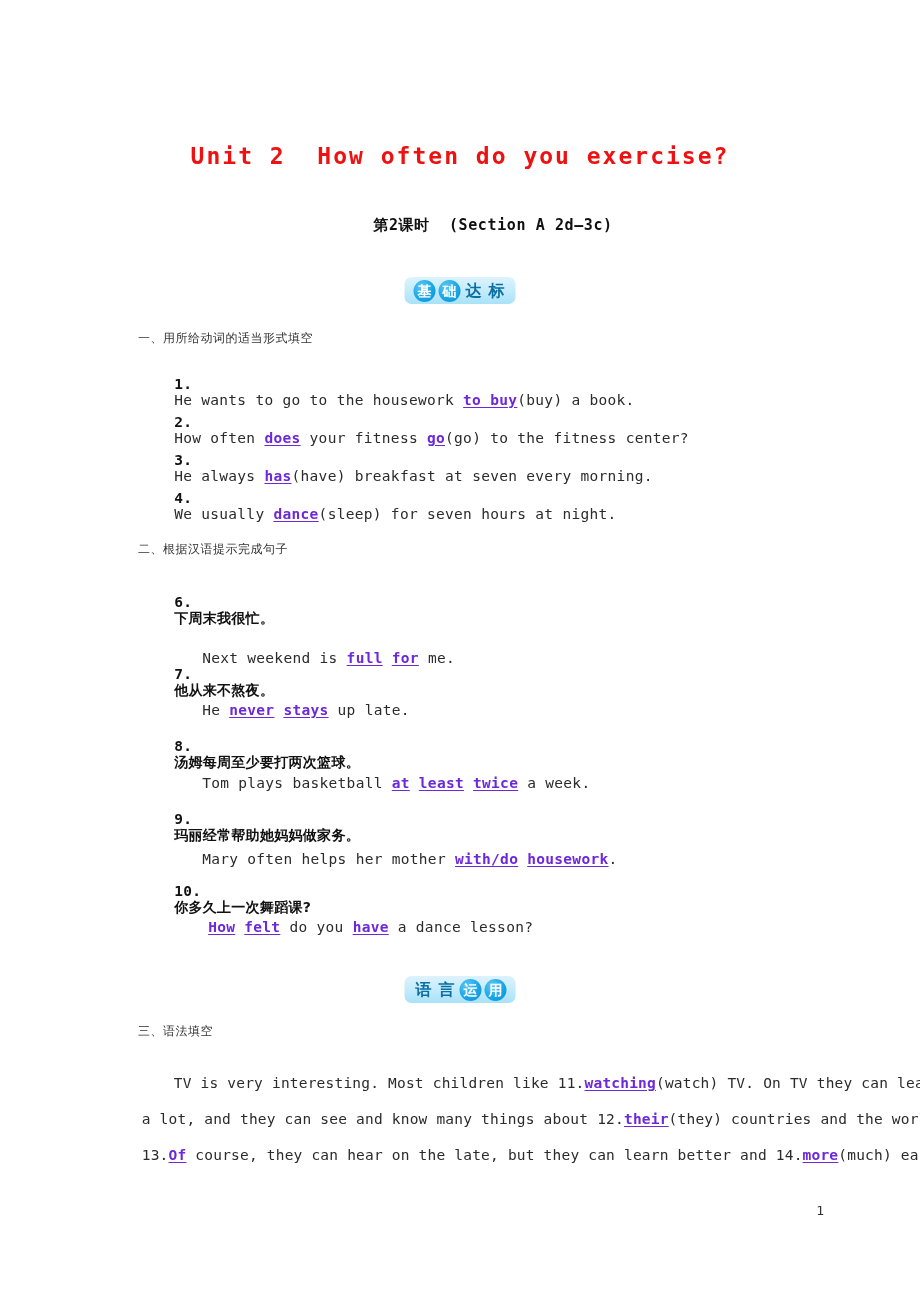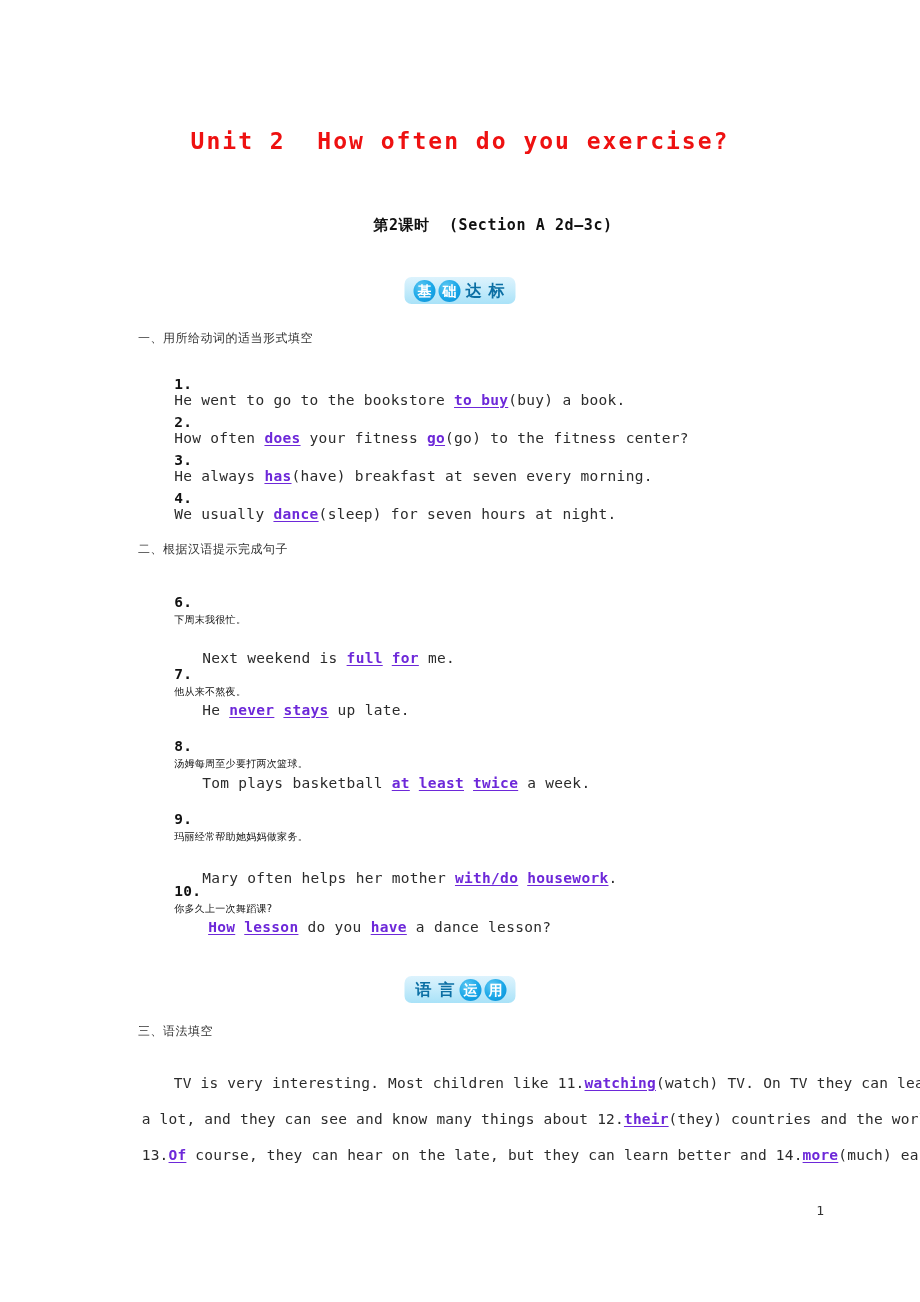--- a/index.html
+++ b/index.html
@@ -19,21 +19,21 @@
     position: absolute;
     inset: 0;
     width: 920px;
     height: 1302px;
   }
 
   
   .doc-title {
     position: absolute;
     left: 0;
-    top: 128px;
+    top: 143px;
     width: 920px;
     text-align: center;
     color: #ee1111;
     font-family: "DejaVu Sans Mono", monospace;
     font-size: 23px;
     font-weight: bold;
     letter-spacing: 2.0px;
     white-space: pre;
   }
 
@@ -107,23 +107,23 @@
     color: #2b2b2b;
     letter-spacing: 0.3px;
     white-space: pre;
   }
   .qline .num {
     font-weight: bold;
     color: #111;
   }
   .qline .cn {
     font-family: "DejaVu Sans", sans-serif;
-    font-size: 10px;
+    font-size: 14px;
     color: #111;
-    font-weight: normal;
+    font-weight: bold;
     margin-top: 44px;
   }
   .ans {
     font-weight: bold;
     color: #6d28d9;
     text-decoration: underline;
     text-underline-offset: 2px;
   }
   .indent {
     left: 166px;
@@ -161,21 +161,21 @@
     <span class="ch circled">基</span>
     <span class="ch circled">础</span>
     <span class="ch">达</span>
     <span class="ch">标</span>
   </div>
 
   <div class="sec-head" style="top:330px">一、用所给动词的适当形式填空</div>
 
   <div class="qline" style="top:360px">
     <span class="num">1.</span>
-    <span>He went to go to the bookstore </span><span class="ans">to buy</span><span>(buy) a book.</span>
+    <span>He wants to go to the housework </span><span class="ans">to buy</span><span>(buy) a book.</span>
   </div>
 
   <div class="qline" style="top:398px">
     <span class="num">2.</span>
     <span>How often </span><span class="ans">does</span><span> your fitness </span><span class="ans">go</span><span>(go) to the fitness center?</span>
   </div>
 
   <div class="qline" style="top:436px">
     <span class="num">3.</span>
     <span>He always </span><span class="ans">has</span><span>(have) breakfast at seven every morning.</span>
@@ -210,30 +210,30 @@
     <span class="cn">汤姆每周至少要打两次篮球。</span>
   </div>
   <div class="qline indent" style="top:759px">
     <span>Tom plays basketball </span><span class="ans">at</span><span> </span><span class="ans">least</span><span> </span><span class="ans">twice</span><span> a week.</span>
   </div>
 
   <div class="qline" style="top:795px">
     <span class="num">9.</span>
     <span class="cn">玛丽经常帮助她妈妈做家务。</span>
   </div>
-  <div class="qline indent" style="top:854px">
+  <div class="qline indent" style="top:835px">
     <span>Mary often helps her mother </span><span class="ans">with/do</span><span> </span><span class="ans">housework</span><span>.</span>
   </div>
 
   <div class="qline" style="top:867px">
     <span class="num">10.</span>
     <span class="cn">你多久上一次舞蹈课?</span>
   </div>
   <div class="qline" style="top:903px; left:172px">
-    <span></span><span class="ans">How</span><span> </span><span class="ans">lesson</span><span> do you </span><span class="ans">have</span><span> a dance lesson?</span>
+    <span></span><span class="ans">How</span><span> </span><span class="ans">felt</span><span> do you </span><span class="ans">have</span><span> a dance lesson?</span>
   </div>
 
   <div class="badge" id="badge-2">
     <span class="ch">语</span>
     <span class="ch">言</span>
     <span class="ch circled">运</span>
     <span class="ch circled">用</span>
   </div>
 
   <div class="sec-head" style="top:1023px">三、语法填空</div>

